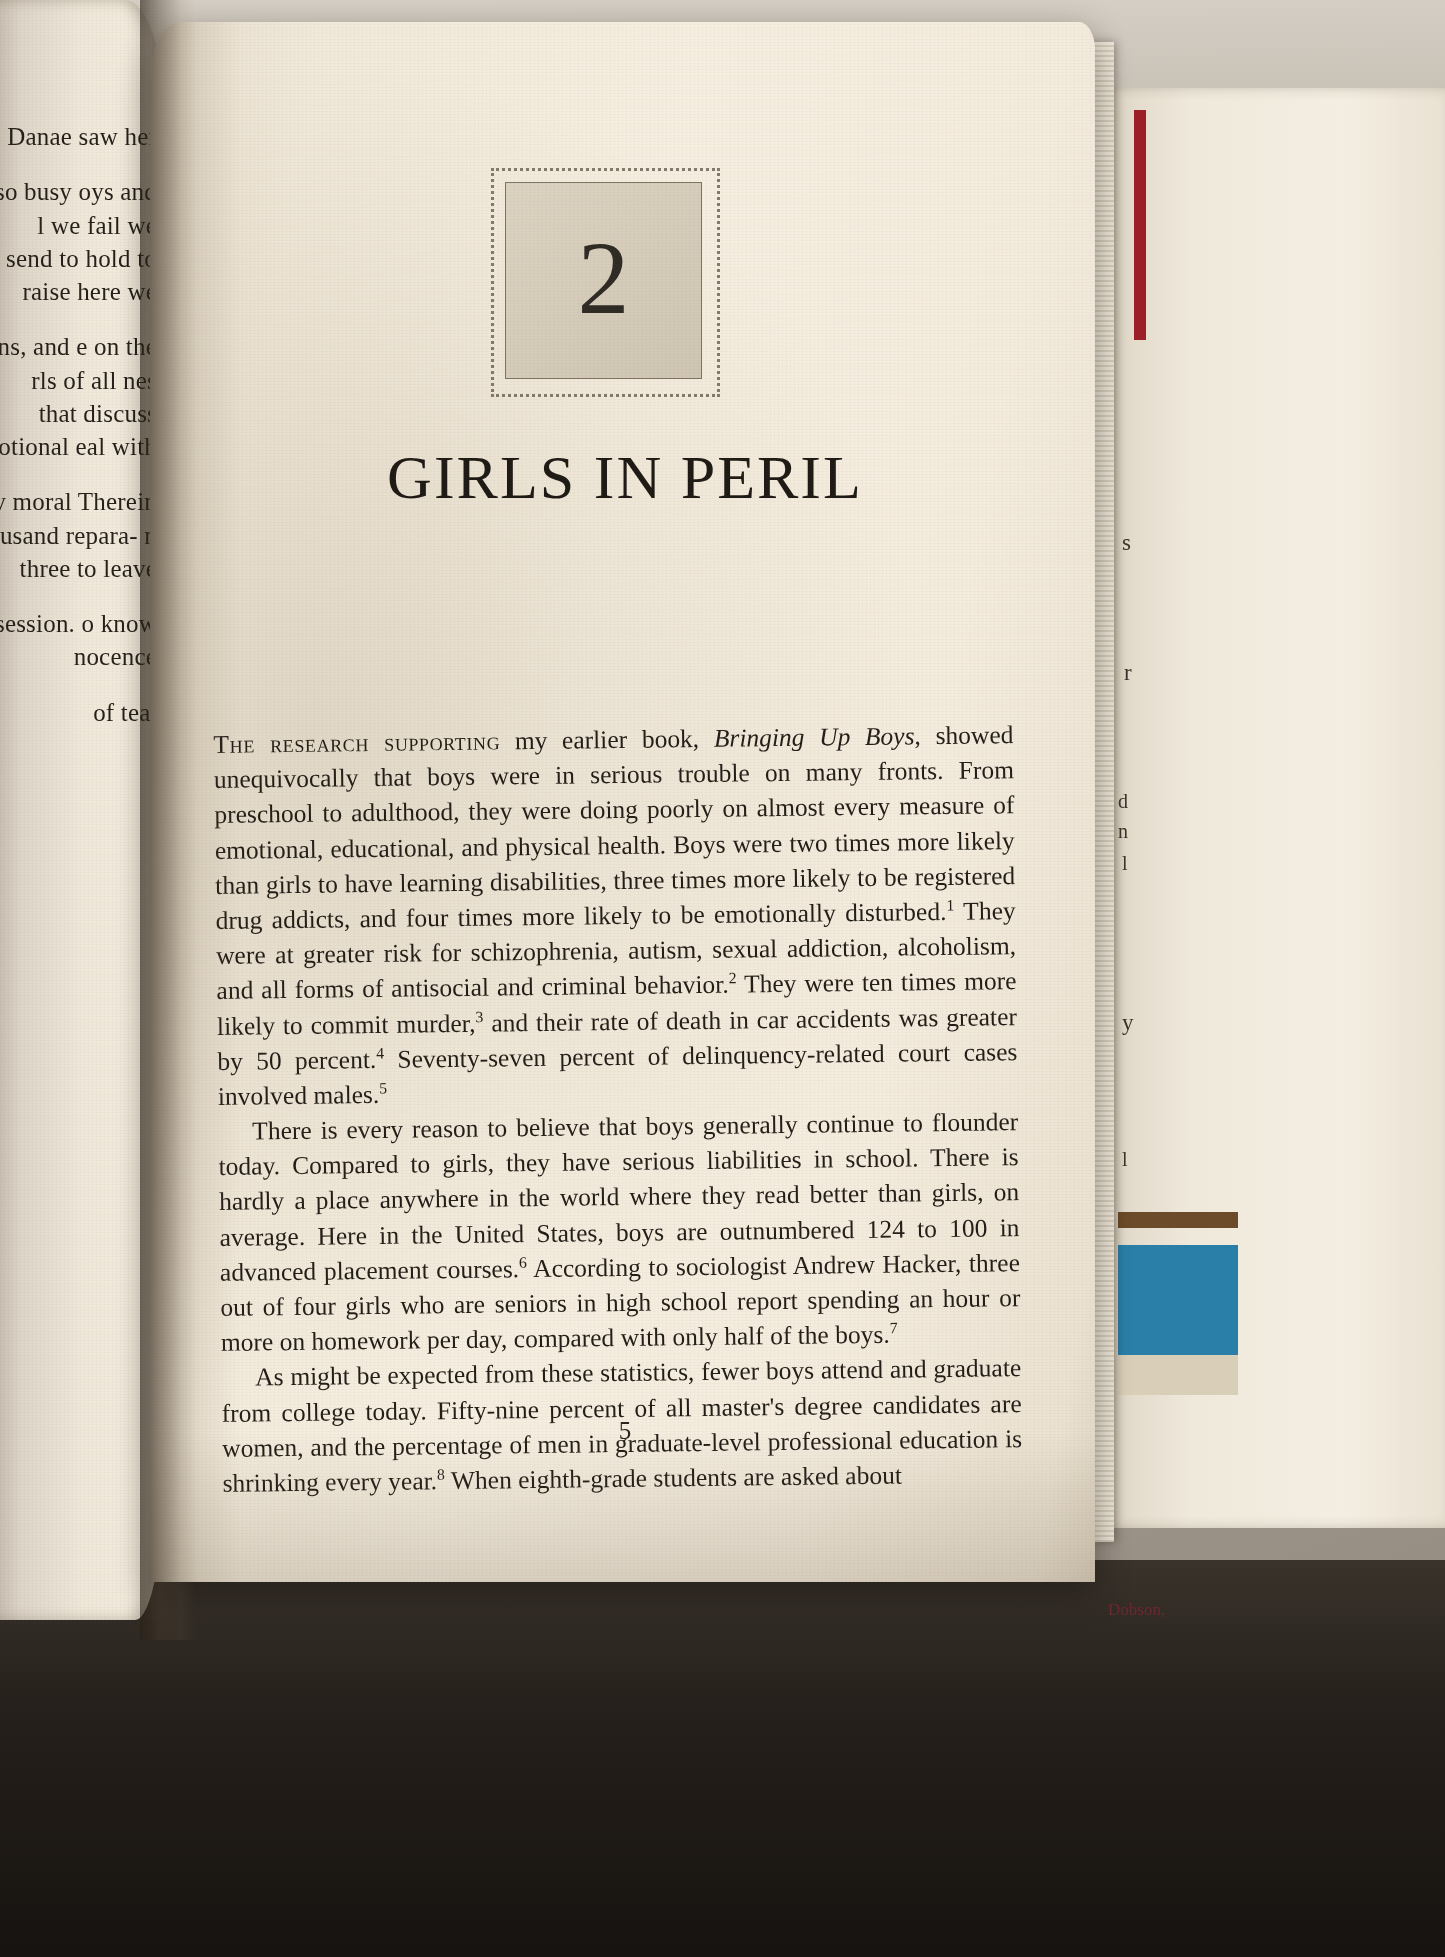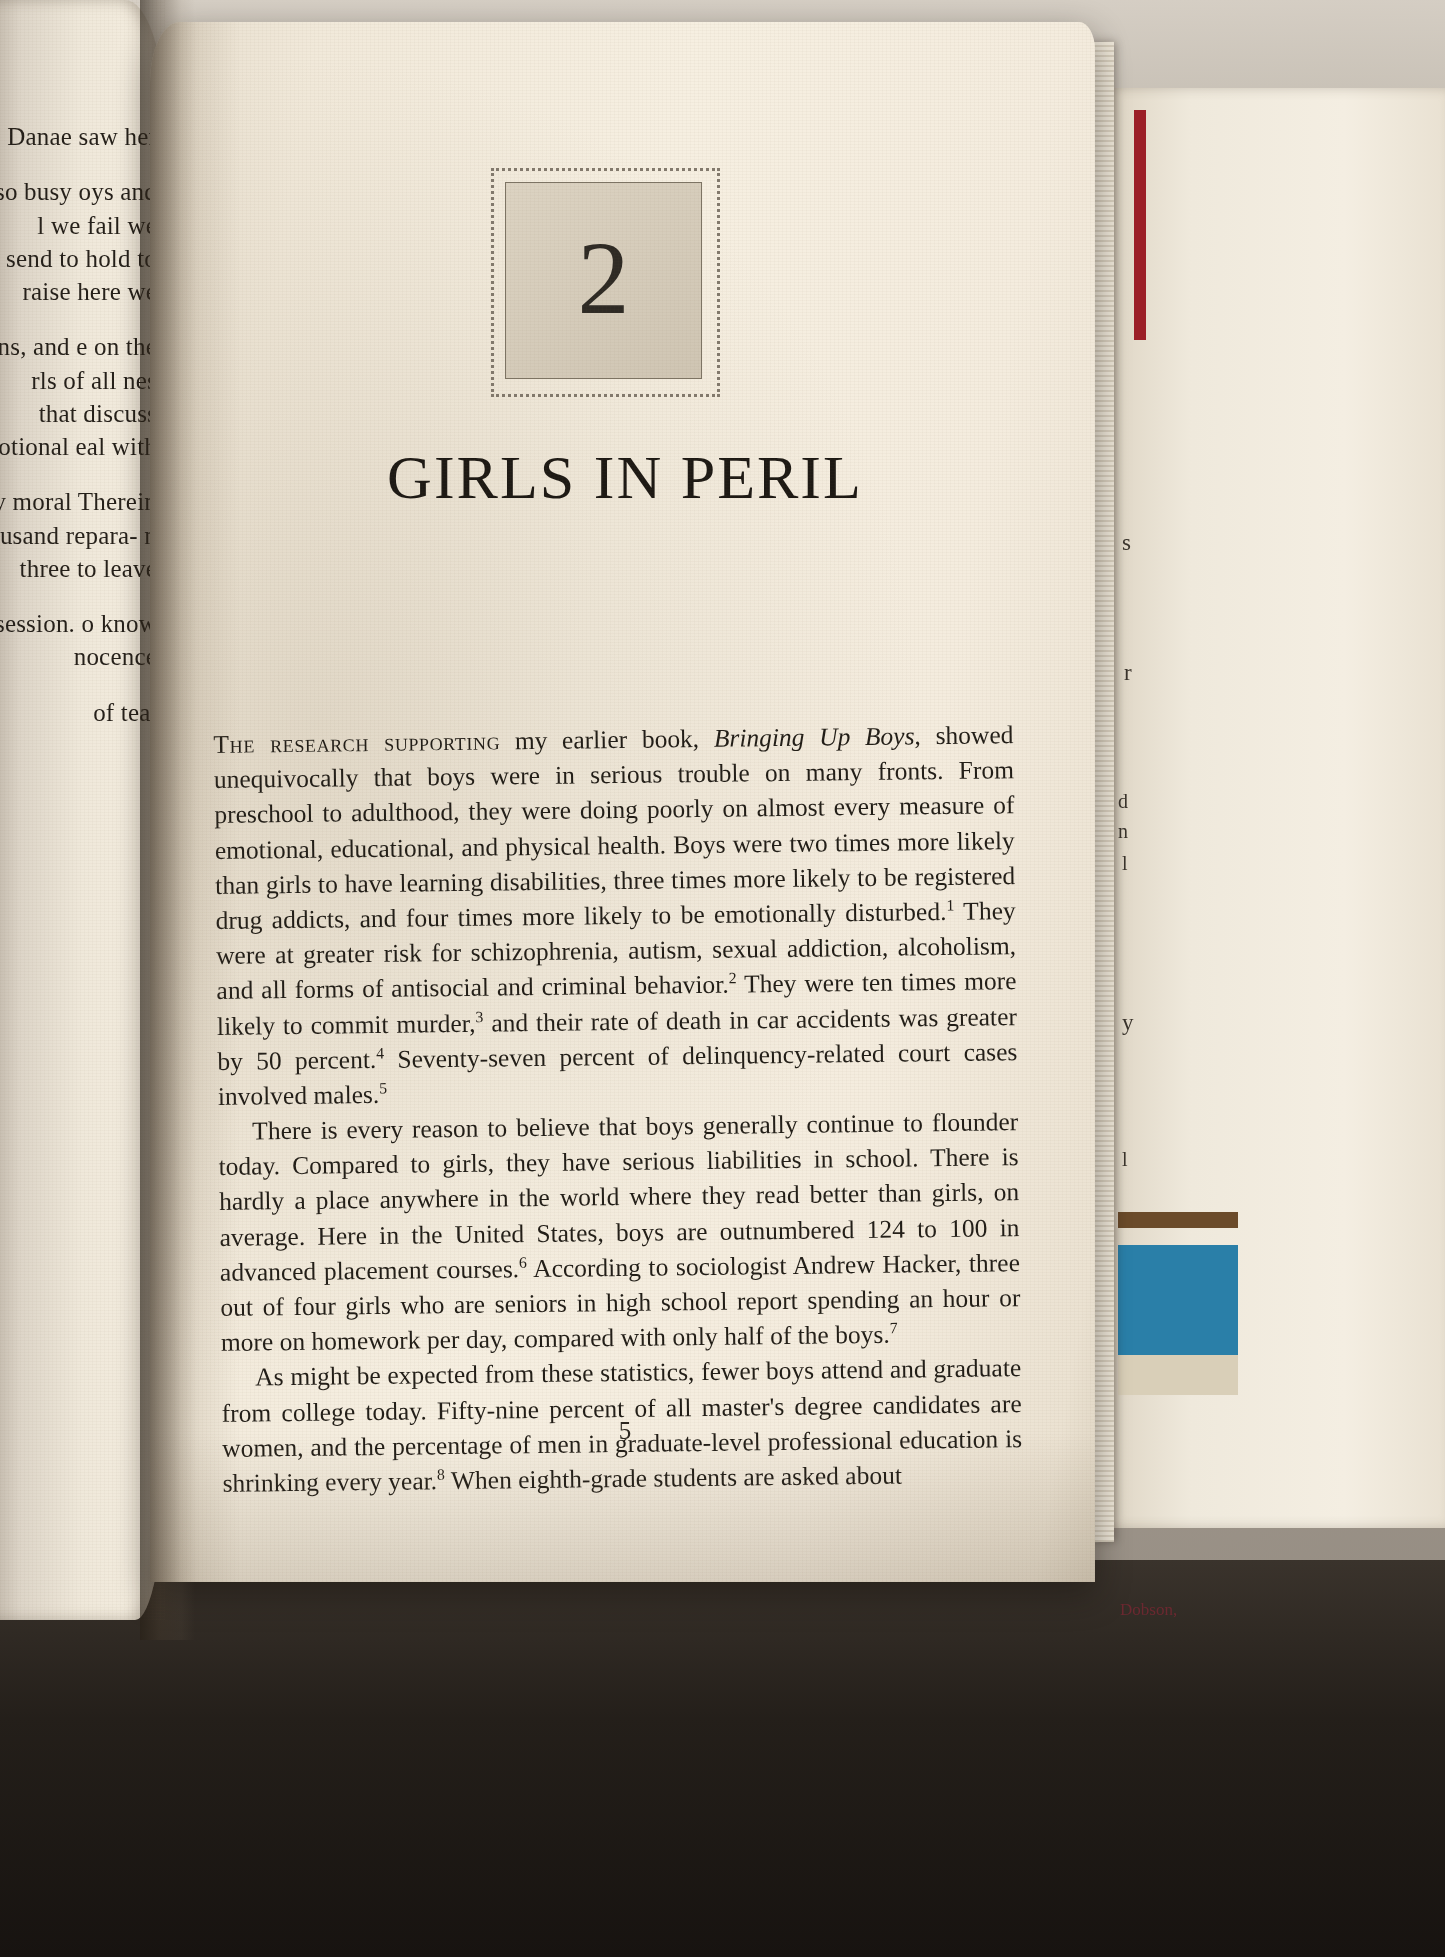--- a/index.html
+++ b/index.html
@@ -124,21 +124,21 @@
   .mark-tan   { left: 1118px; top: 1355px; width: 120px; height: 40px; background: #d9cfb8; }
 
   .edge-text {
     position: absolute;
     color: #3a342c;
     font-size: 23px;
     z-index: 4;
     font-family: "Liberation Serif", serif;
   }
   .edge-text.small { font-size: 20px; }
-  .edge-text.tiny  { font-size: 17px; color: #6b2830; margin-left: 12px; }
+  .edge-text.tiny  { font-size: 17px; color: #6b2830; }
 
   
   .chapter-number-box {
     position: absolute;
     left: 355px; top: 160px;
     width: 195px; height: 195px;
     background: linear-gradient(145deg, #dcd3c2 0%, #cfc5b3 100%);
     border: 1.5px solid #7d7464;
     display: flex;
     align-items: center;

